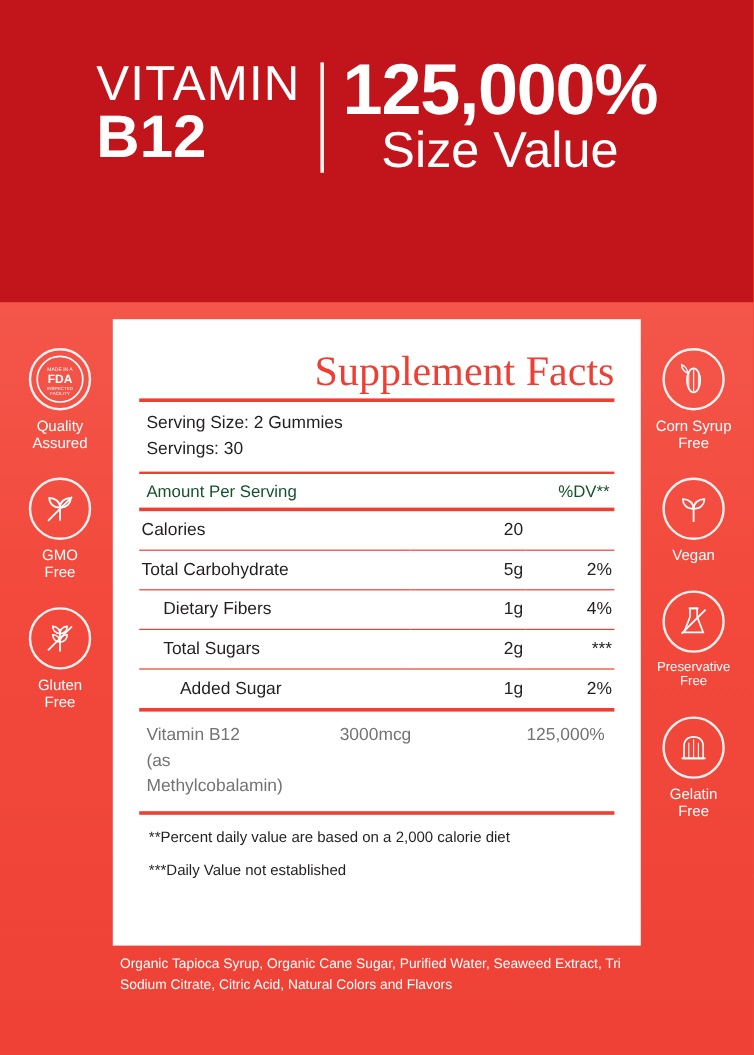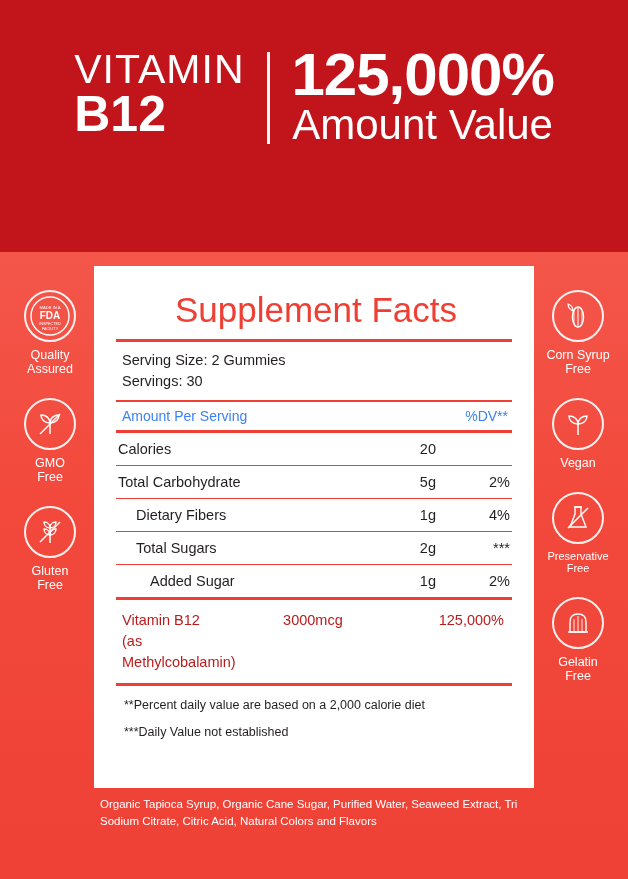--- a/index.html
+++ b/index.html
@@ -22,21 +22,21 @@
     background: #c2141b;
     color: #ffffff;
     display: flex;
     align-items: flex-start;
     justify-content: center;
     padding-top: 46px;
   }
   .header-inner {
     display: flex;
     align-items: flex-start;
-    gap: 22px;
+    gap: 16px;
   }
   .h-left {
     text-align: left;
     line-height: 0.94;
     padding-top: 4px;
   }
   .h-vitamin {
     font-size: 41px;
     font-weight: 400;
     letter-spacing: 1px;
@@ -129,40 +129,41 @@
     width: 440px;
     height: 522px;
     background: #ffffff;
     padding: 16px 22px 10px 22px;
   }
   .panel-title {
     color: #ef3e33;
     font-size: 35px;
     font-weight: 400;
     letter-spacing: 0px;
-    margin: 8px 0 9px 0;
-    text-align: center;
+    margin: 8px 0 2px 0;
+    text-align: right;
     padding-left: 4px;
+    font-family: Liberation Serif, serif;
   }
   .rule {
     border-top: 2px solid #ef3e33;
     width: 100%;
   }
   .rule.thick { border-top-width: 3px; }
 
   .serving {
     padding: 8px 4px 8px 6px;
     color: #231f20;
     font-size: 14.5px;
     line-height: 1.45;
   }
   .amount-row {
     display: flex;
     justify-content: space-between;
-    color: #3b82f6;
+    color: #14532d;
     font-size: 14px;
     padding: 6px 4px 6px 6px;
   }
 
   table.facts {
     width: 100%;
     border-collapse: collapse;
     color: #231f20;
     font-size: 14.5px;
   }
@@ -175,21 +176,21 @@
   td.name.ind1 { padding-left: 20px; }
   td.name.ind2 { padding-left: 34px; }
   td.val { text-align: right; width: 96px; padding-right: 28px; }
   td.dv { text-align: right; width: 74px; padding-right: 8px; }
 
   .vitamin-block {
     display: flex;
     justify-content: space-between;
     align-items: flex-start;
     padding: 10px 8px 10px 6px;
-    color: #b91c1c;
+    color: #737373;
     font-size: 14.5px;
     line-height: 1.45;
     gap: 24px;
   }
   .vitamin-name { text-align: left; }
   .vitamin-amt { width: 110px; text-align: left; padding-right: 6px; }
   .vitamin-dv { width: 88px; text-align: right; }
 
   .footnotes {
     color: #231f20;
@@ -217,21 +218,21 @@
 
 <div class="header">
   <div class="header-inner">
     <div class="h-left">
       <span class="h-vitamin">VITAMIN</span>
       <span class="h-b12">B12</span>
     </div>
     <div class="h-divider"></div>
     <div class="h-right">
       <span class="h-pct">125,000%</span>
-      <span class="h-dv">Amount Value</span>
+      <span class="h-dv">Size Value</span>
     </div>
   </div>
 </div>
 
 <div class="body-bg"></div>
 
 <div class="badges left">
 
   <div class="badge">
     <div class="badge-icon">

